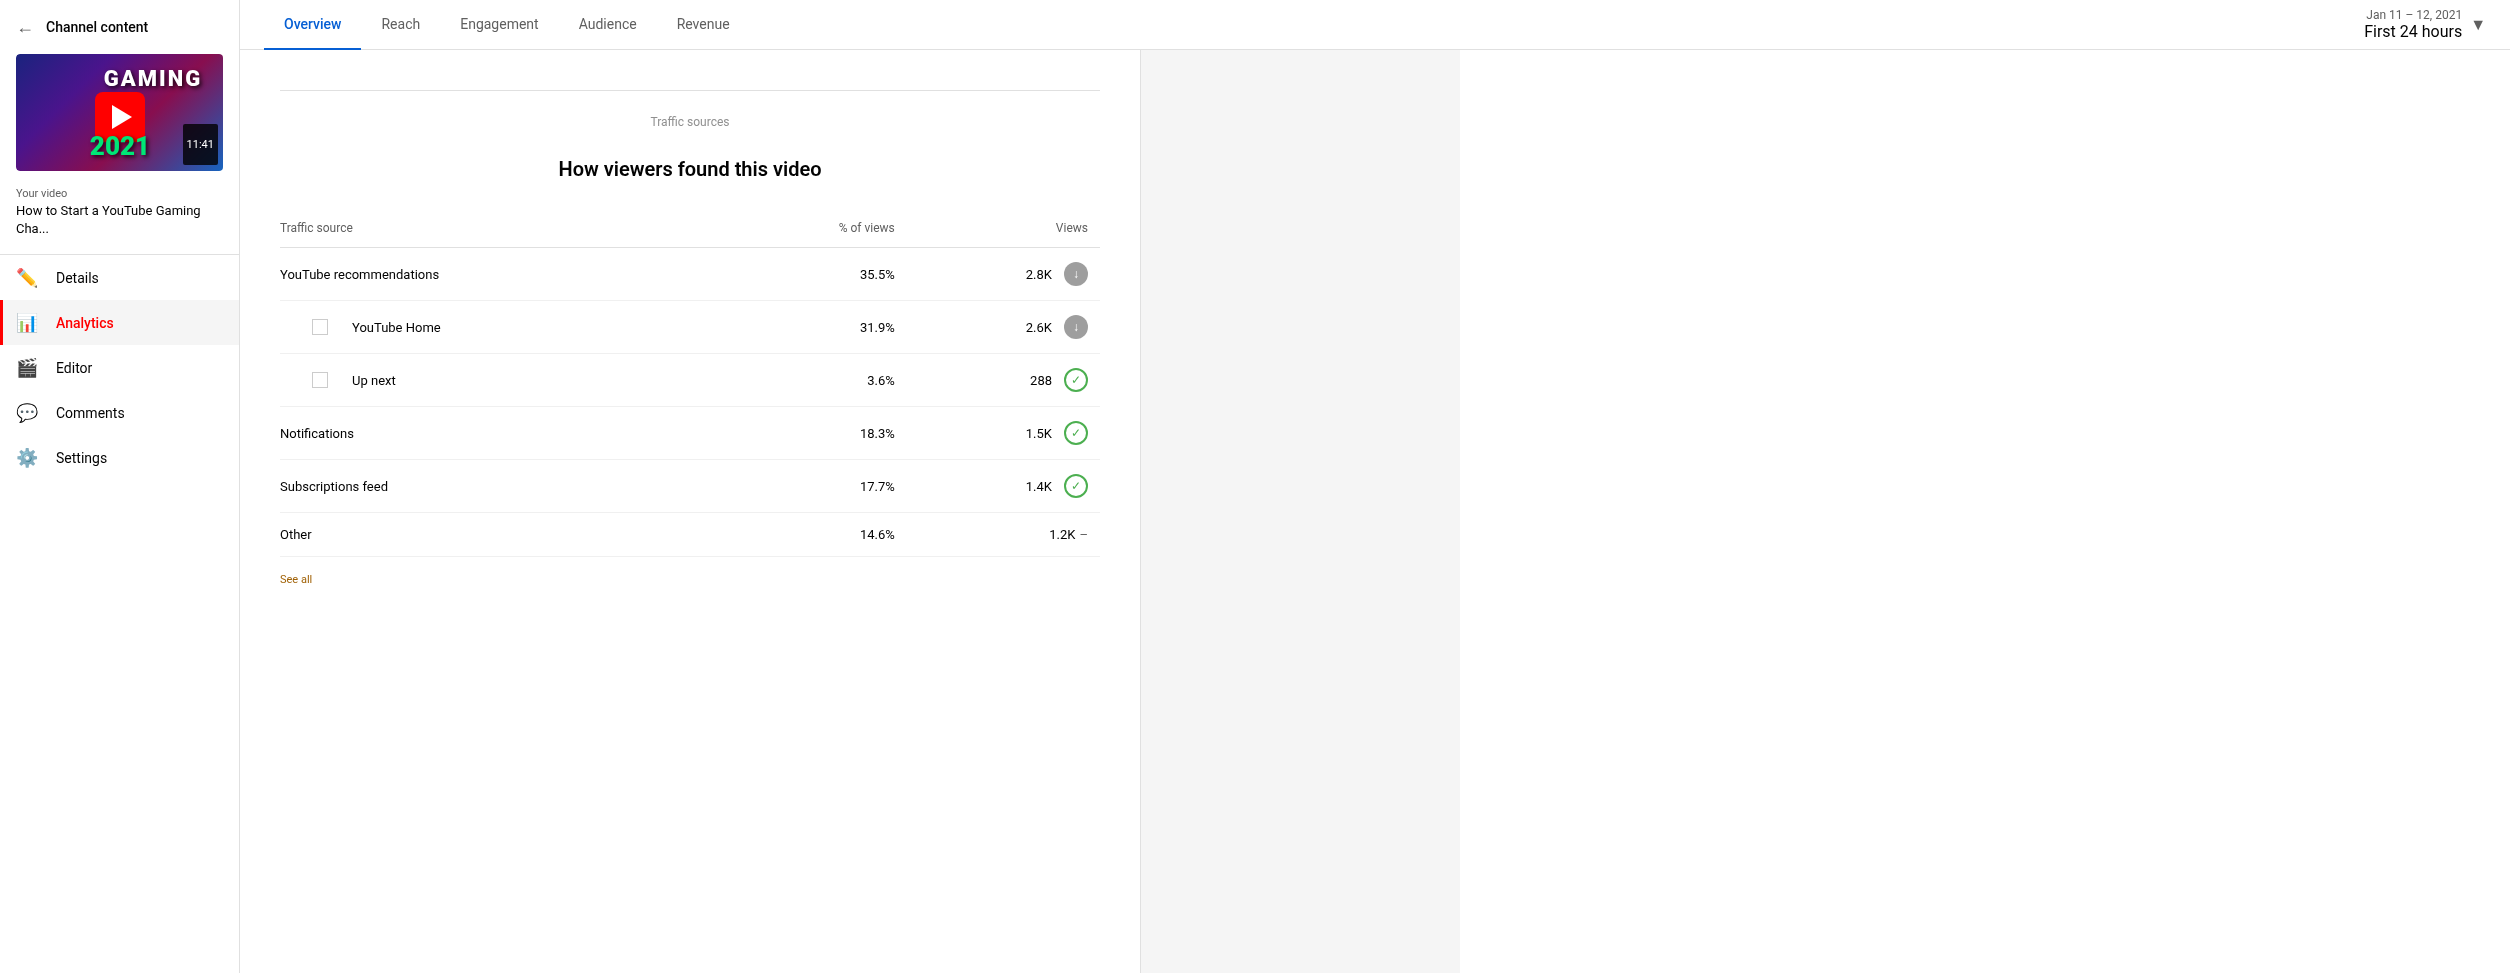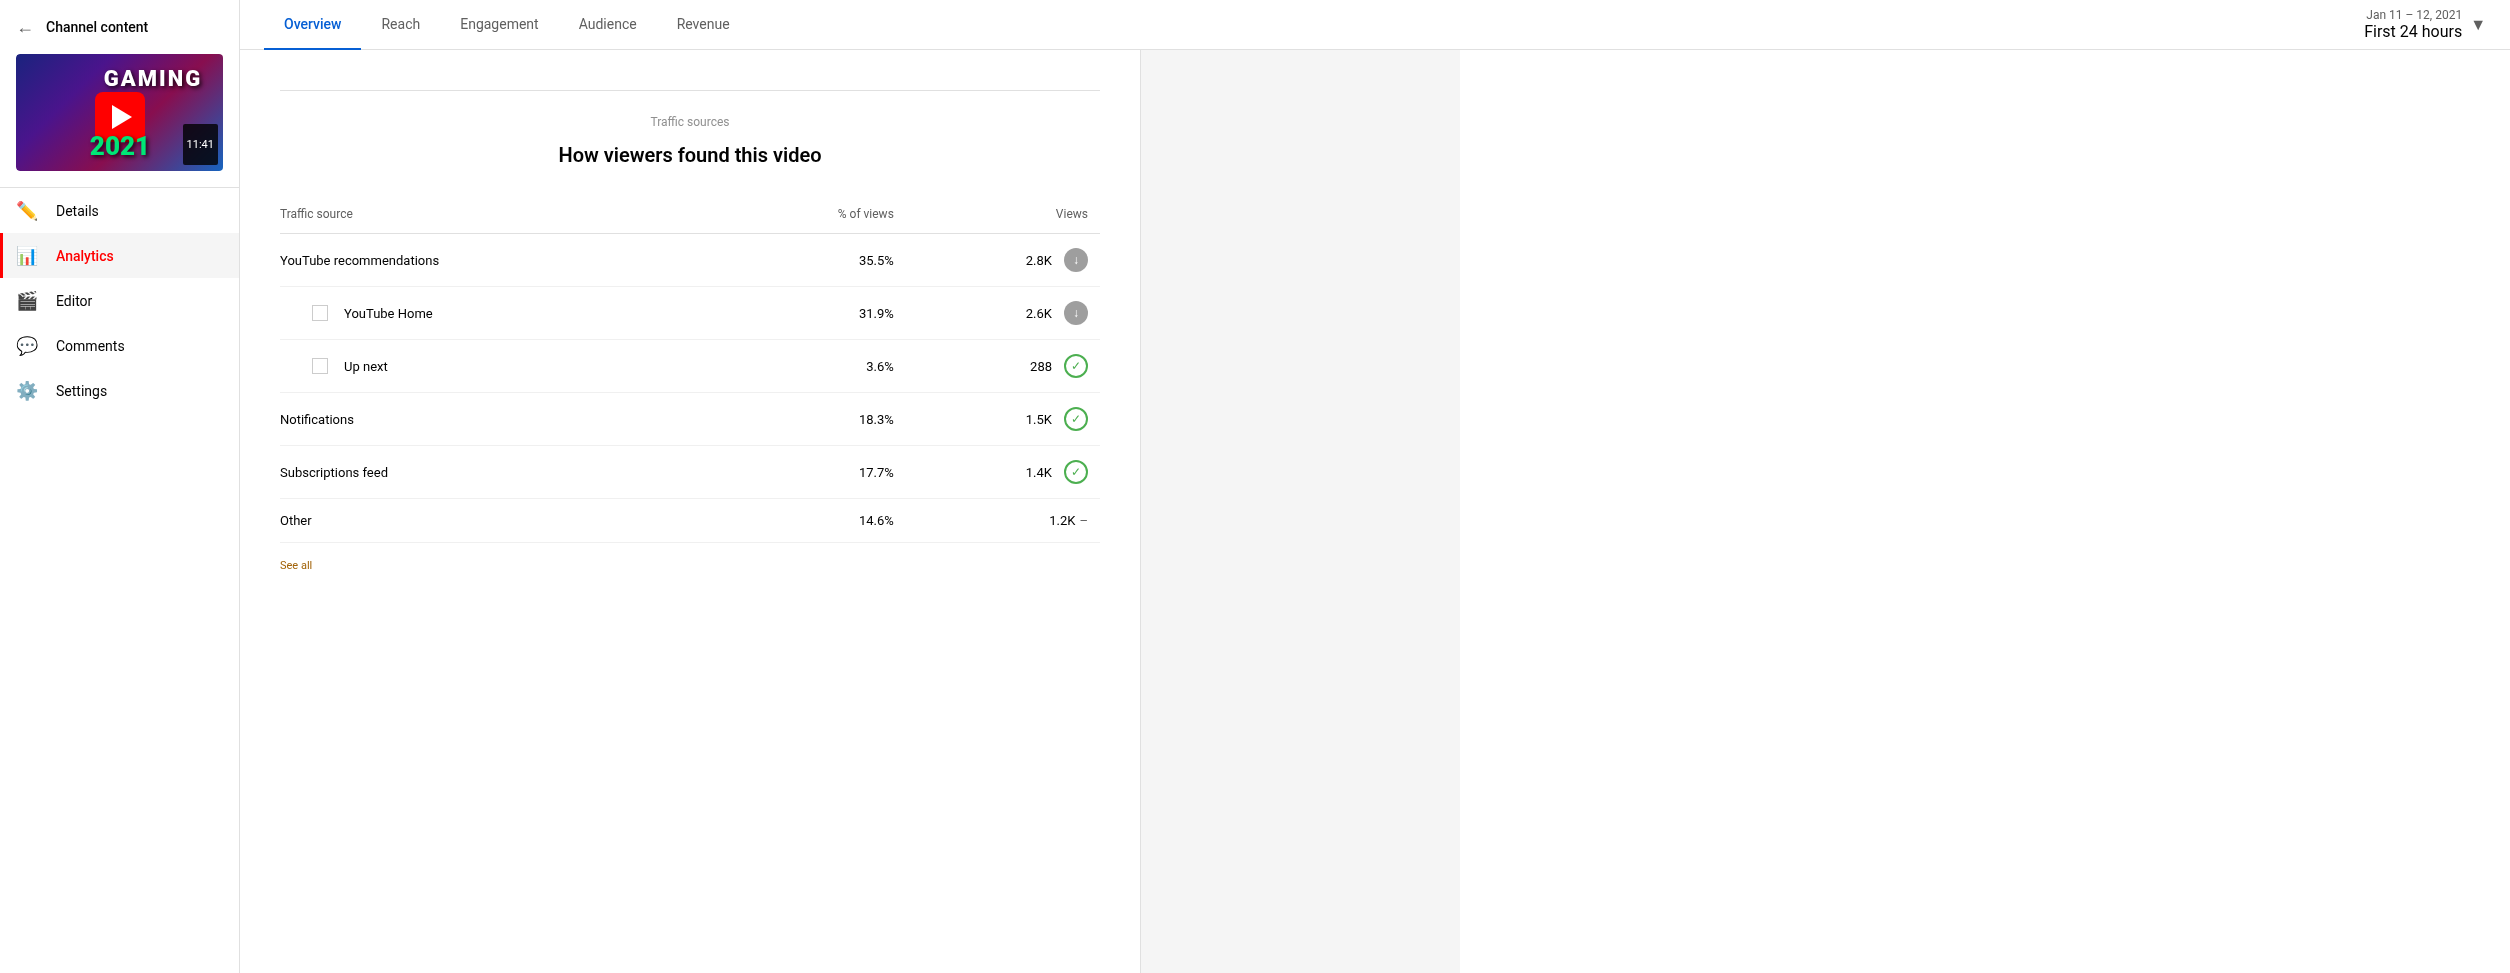--- a/index.html
+++ b/index.html
@@ -257,21 +257,21 @@
       width: 320px;
       background: #f5f5f5;
       border-left: 1px solid #e0e0e0;
     }
 
     
     .section-label {
       text-align: center;
       font-size: 12px;
       color: #909090;
-      margin-bottom: 6px;
+      margin-bottom: 20px;
       padding-bottom: 8px;
       border-top: 1px solid #e0e0e0;
       padding-top: 24px;
     }
 
     .section-title {
       text-align: center;
       font-size: 20px;
       font-weight: 600;
       color: #030303;
@@ -307,21 +307,21 @@
     }
 
     .traffic-table tbody tr td:nth-child(2),
     .traffic-table tbody tr td:last-child {
       text-align: right;
     }
 
     .source-name {
       display: flex;
       align-items: center;
-      gap: 4px;
+      gap: 12px;
     }
 
     .sub-source {
       padding-left: 32px !important;
     }
 
     .sub-indicator {
       display: inline-block;
       width: 16px;
       height: 16px;
@@ -391,20 +391,24 @@
     <div class="video-thumbnail">
       <span class="thumbnail-text-gaming">GAMING</span>
       <div class="thumbnail-play-btn">
         <div class="thumbnail-play-triangle"></div>
       </div>
       <span class="thumbnail-year">2021</span>
       <span class="thumbnail-duration">11:41</span>
     </div>
   </div>
 
+  <div class="video-info">
+    <div class="video-info-label">Your video</div>
+    <div class="video-info-title">How to Start a YouTube Gaming Cha...</div>
+  </div>
 
   <nav class="sidebar-nav">
 
     <div class="sidebar-nav-item">
       <span class="sidebar-nav-icon">✏️</span>
       <span class="sidebar-nav-label">Details</span>
     </div>
 
     <div class="sidebar-nav-item active">
       <span class="sidebar-nav-icon active-icon">📊</span>

